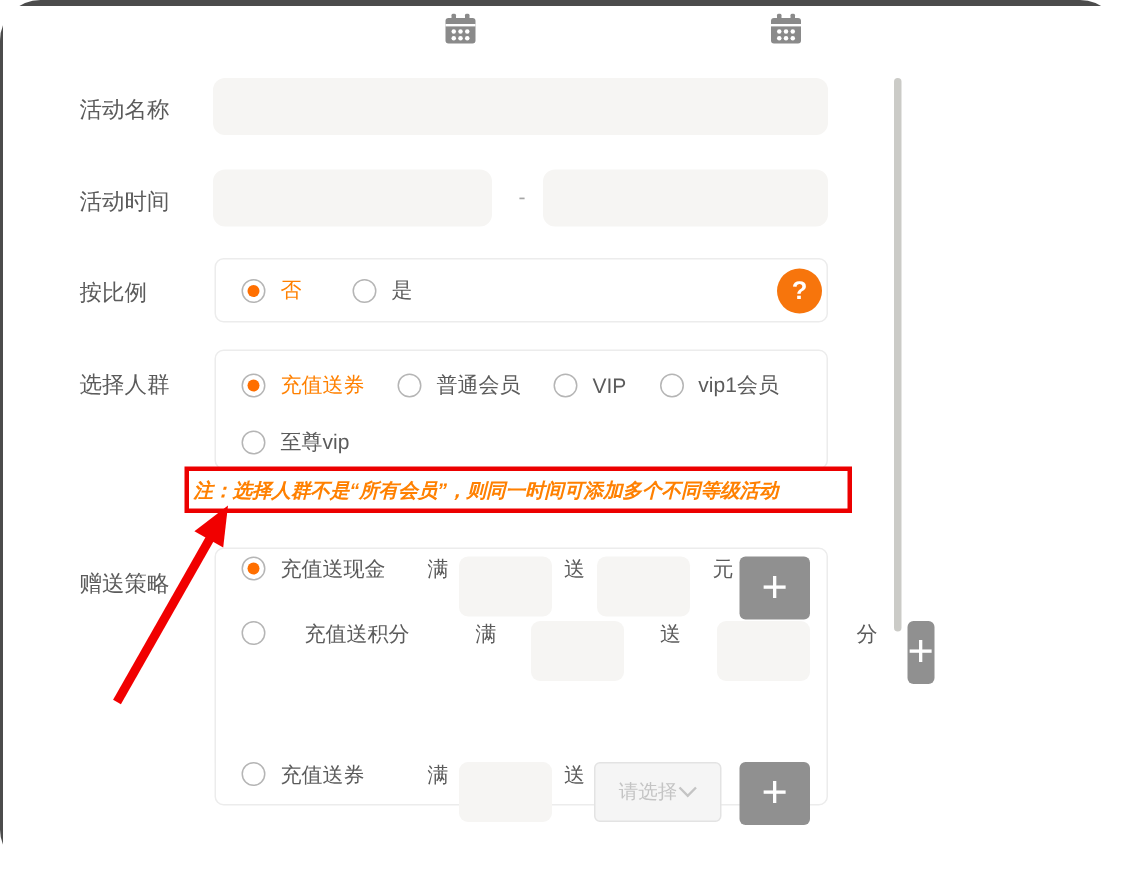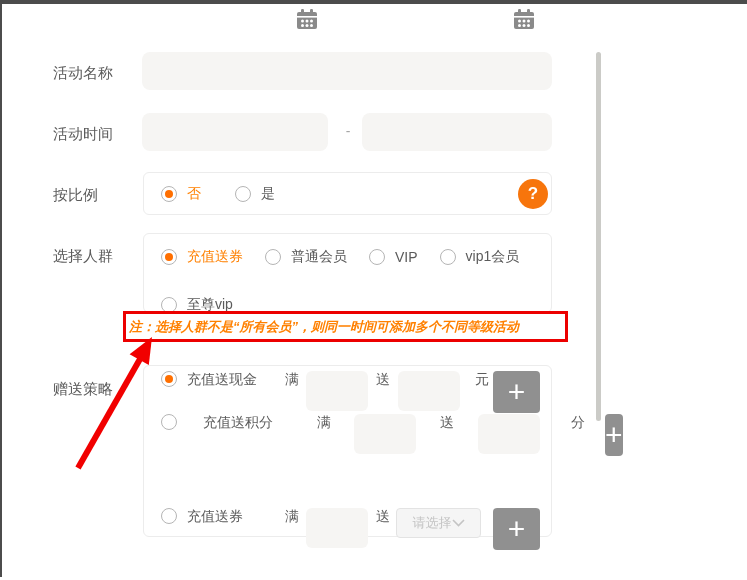--- a/index.html
+++ b/index.html
@@ -1,19 +1,19 @@
 <!DOCTYPE html>
 <html><head>
 <meta charset="utf-8">
 <style>
   * { margin:0; padding:0; box-sizing:border-box; }
   html,body { background:#ffffff; }
   #screen {
     position:relative; width:747px; height:580px; overflow:hidden;
-    background:#ffffff; font-family:"Liberation Sans", sans-serif;
+    background:#ffffff; font-family:"Liberation Sans", sans-serif;border-radius:27px;
   }
   
   .frame-top  { position:absolute; left:0; top:0; width:747px; height:4px; background:#4c4c4c; }
   .frame-left { position:absolute; left:0; top:4px; width:2px; height:573px; background:#4c4c4c; }
 
   
   .confirm-panel {
     position:absolute; left:602px; top:4px; width:145px; height:576px;
     background:#fd8204; border:none; display:flex; align-items:center; justify-content:center;
     cursor:pointer;
@@ -58,21 +58,21 @@
   .ratio-box { top:172px; height:43px; display:flex; align-items:center; padding-left:17px; column-gap:34px; }
   .help-circle {
     position:absolute; left:374px; top:6px; width:30px; height:30px; border-radius:50%;
     background:#f7750c; color:#fff; font-size:17px; font-weight:bold;
     display:flex; align-items:center; justify-content:center; cursor:pointer;
   }
 
   .audience-box { top:233px; height:80px; }
   .aud-row { position:absolute; left:0; display:flex; align-items:center; padding-left:17px; column-gap:22px; height:20px; }
   .aud-row.r1 { top:13px; }
-  .aud-row.r2 { top:61px; }
+  .aud-row.r2 { top:51px; }
 
   .note-box {
     position:absolute; left:123px; top:311px; width:445px; height:31px;
     border:3px solid #ec0000; background:transparent; display:flex; align-items:center;
     padding-left:3px; z-index:3;
   }
   .note-text { font-size:13px; font-weight:bold; color:#ff8000; white-space:nowrap;font-style:italic; }
 
   .gift-box { top:365px; height:172px; }
   .gift-row { position:absolute; left:0; width:100%; height:42px; display:flex; }
@@ -83,21 +83,21 @@
   .g-pre { margin-left:28px; }
   .g-in {
     width:62px; height:40px; background:#f6f5f3; border:none; border-radius:6px;
     font-size:14px; color:#444; padding:0 8px; outline:none;
   }
   .g-in.a { margin-left:7px; }
   .g-mid { margin-left:8px; }
   .g-in.b { margin-left:8px; }
   .g-unit { margin-left:15px; }
   .g-select {
-    margin-left:6px; width:85px; height:30px; background:#f5f5f5;
+    margin-left:6px; width:85px; height:40px; background:#f5f5f5;
     border:1px solid #e3e3e3; border-radius:4px; display:flex; align-items:center;
     justify-content:center; column-gap:0; cursor:pointer;
   }
   .g-select span { font-size:13px; color:#c4c4c4; }
   .g-plus {
     width:47px; height:42px; background:#909090; border:none; border-radius:4px;
     color:#fff; font-size:30px; font-weight:200; line-height:38px;
     display:flex; align-items:center; justify-content:center; cursor:pointer;
   }
   .g-plus.rowa { margin-left:4px; }

